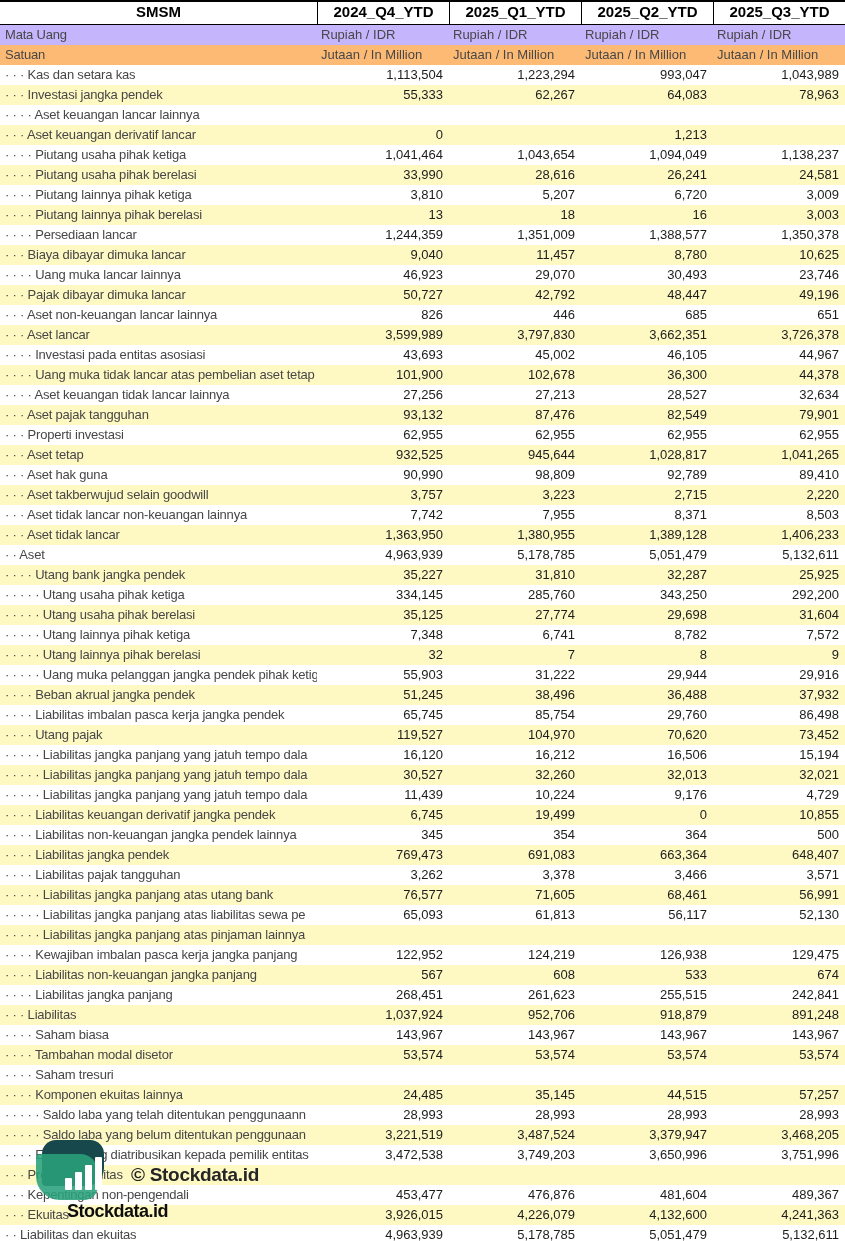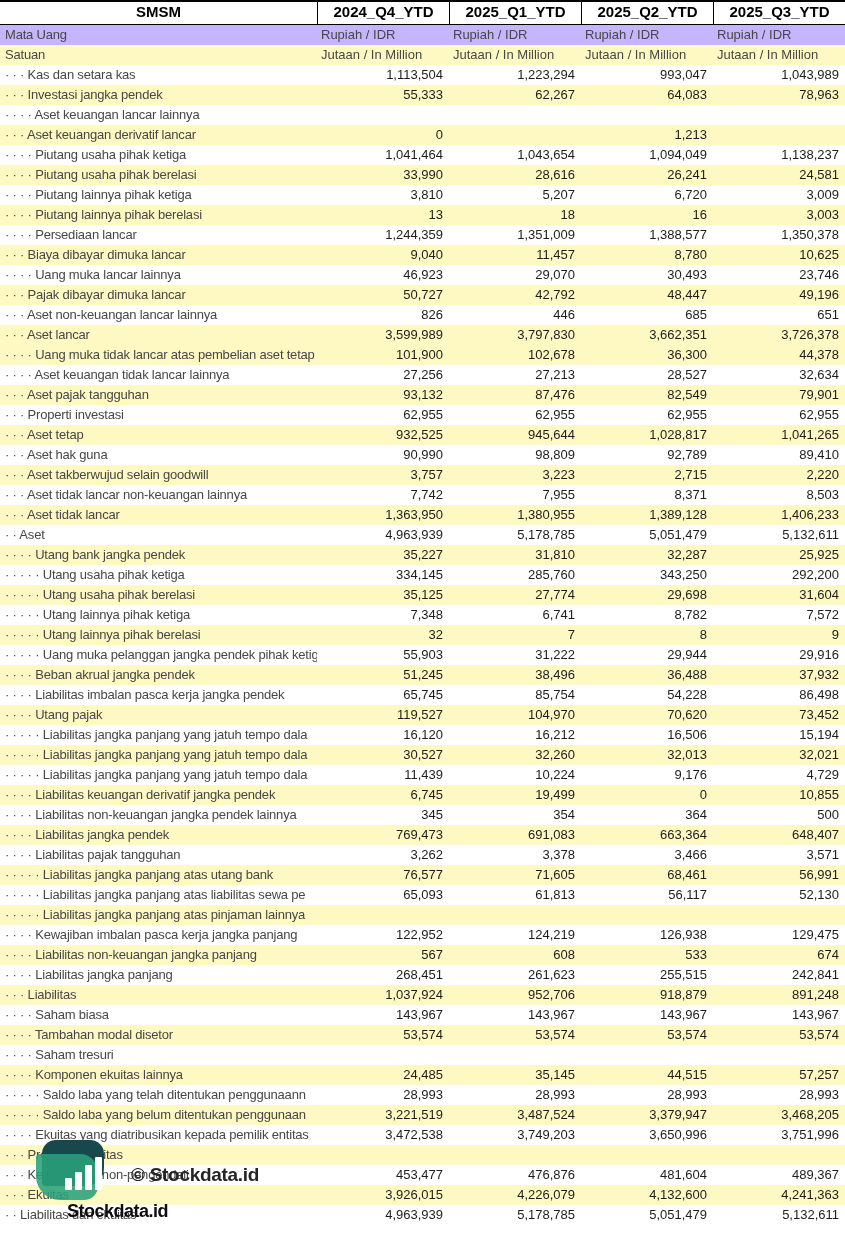--- a/index.html
+++ b/index.html
@@ -16,21 +16,21 @@
   .cell.val{width:132px;text-align:right;padding-right:6px;color:#1d1d1d;}
   .cell.val.left{text-align:left;padding-left:4px;padding-right:0;color:#474747;}
   
   .hdr-row{display:flex;height:22px;line-height:19px;font-size:15px;font-weight:bold;
     border-top:2px solid #000;border-bottom:1px solid #000;background:#fff;}
   .hdr-row .cell{text-align:center;color:#000;}
   .hdr-row .cell.label{padding-left:0;letter-spacing:0;}
   .hdr-row .cell.val{border-left:1px solid #000;padding-right:0;}
   
   .row.meta1{background:#c4b5fd;}
-  .row.meta2{background:#fef9c3;}
+  .row.meta2{background:#fdba74;}
   
   .row.alt{background:#fef9c3;}
   
   .wm{position:absolute;left:0;top:0;width:845px;height:1241px;pointer-events:none;}
   .logo{position:absolute;left:36px;top:1140px;width:68px;height:60px;}
   .leaf{position:absolute;}
   .leaf.dark{left:6px;top:0;width:62px;height:46px;background:#17484b;
     border-radius:14px 14px 18px 4px;}
   .leaf.green{left:0;bottom:0;width:62px;height:46px;background:rgba(41,161,123,0.88);
     border-radius:4px 18px 14px 24px;}
@@ -164,20 +164,27 @@
         <div class="cell val">685</div>
         <div class="cell val">651</div>
       </div>
       <div class="row alt">
         <div class="cell label">· · · Aset lancar</div>
         <div class="cell val">3,599,989</div>
         <div class="cell val">3,797,830</div>
         <div class="cell val">3,662,351</div>
         <div class="cell val">3,726,378</div>
       </div>
+      <div class="row">
+        <div class="cell label">· · · · Investasi pada entitas asosiasi</div>
+        <div class="cell val">43,693</div>
+        <div class="cell val">45,002</div>
+        <div class="cell val">46,105</div>
+        <div class="cell val">44,967</div>
+      </div>
       <div class="row alt">
         <div class="cell label">· · · · Uang muka tidak lancar atas pembelian aset tetap</div>
         <div class="cell val">101,900</div>
         <div class="cell val">102,678</div>
         <div class="cell val">36,300</div>
         <div class="cell val">44,378</div>
       </div>
       <div class="row">
         <div class="cell label">· · · · Aset keuangan tidak lancar lainnya</div>
         <div class="cell val">27,256</div>
@@ -287,21 +294,21 @@
         <div class="cell label">· · · · Beban akrual jangka pendek</div>
         <div class="cell val">51,245</div>
         <div class="cell val">38,496</div>
         <div class="cell val">36,488</div>
         <div class="cell val">37,932</div>
       </div>
       <div class="row">
         <div class="cell label">· · · · Liabilitas imbalan pasca kerja jangka pendek</div>
         <div class="cell val">65,745</div>
         <div class="cell val">85,754</div>
-        <div class="cell val">54,228</div>
+        <div class="cell val">29,760</div>
         <div class="cell val">86,498</div>
       </div>
       <div class="row alt">
         <div class="cell label">· · · · Utang pajak</div>
         <div class="cell val">119,527</div>
         <div class="cell val">104,970</div>
         <div class="cell val">70,620</div>
         <div class="cell val">73,452</div>
       </div>
       <div class="row">

